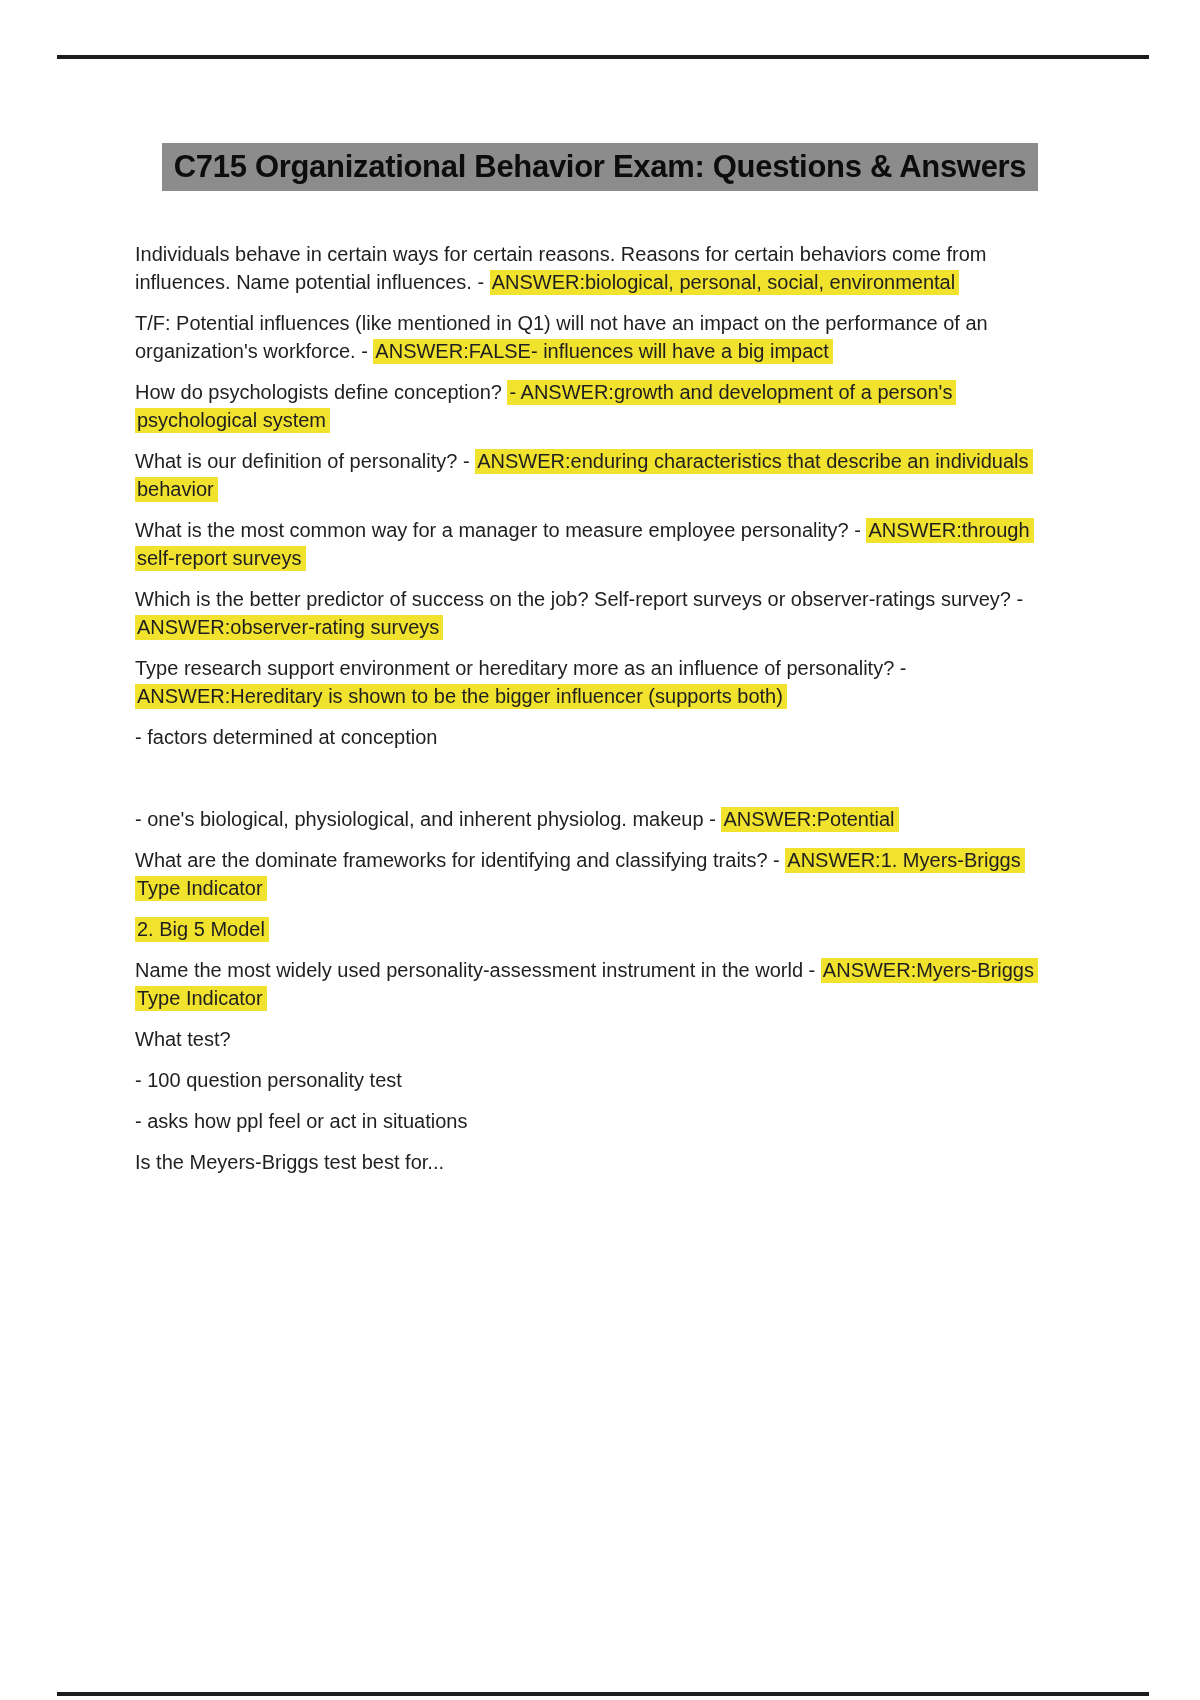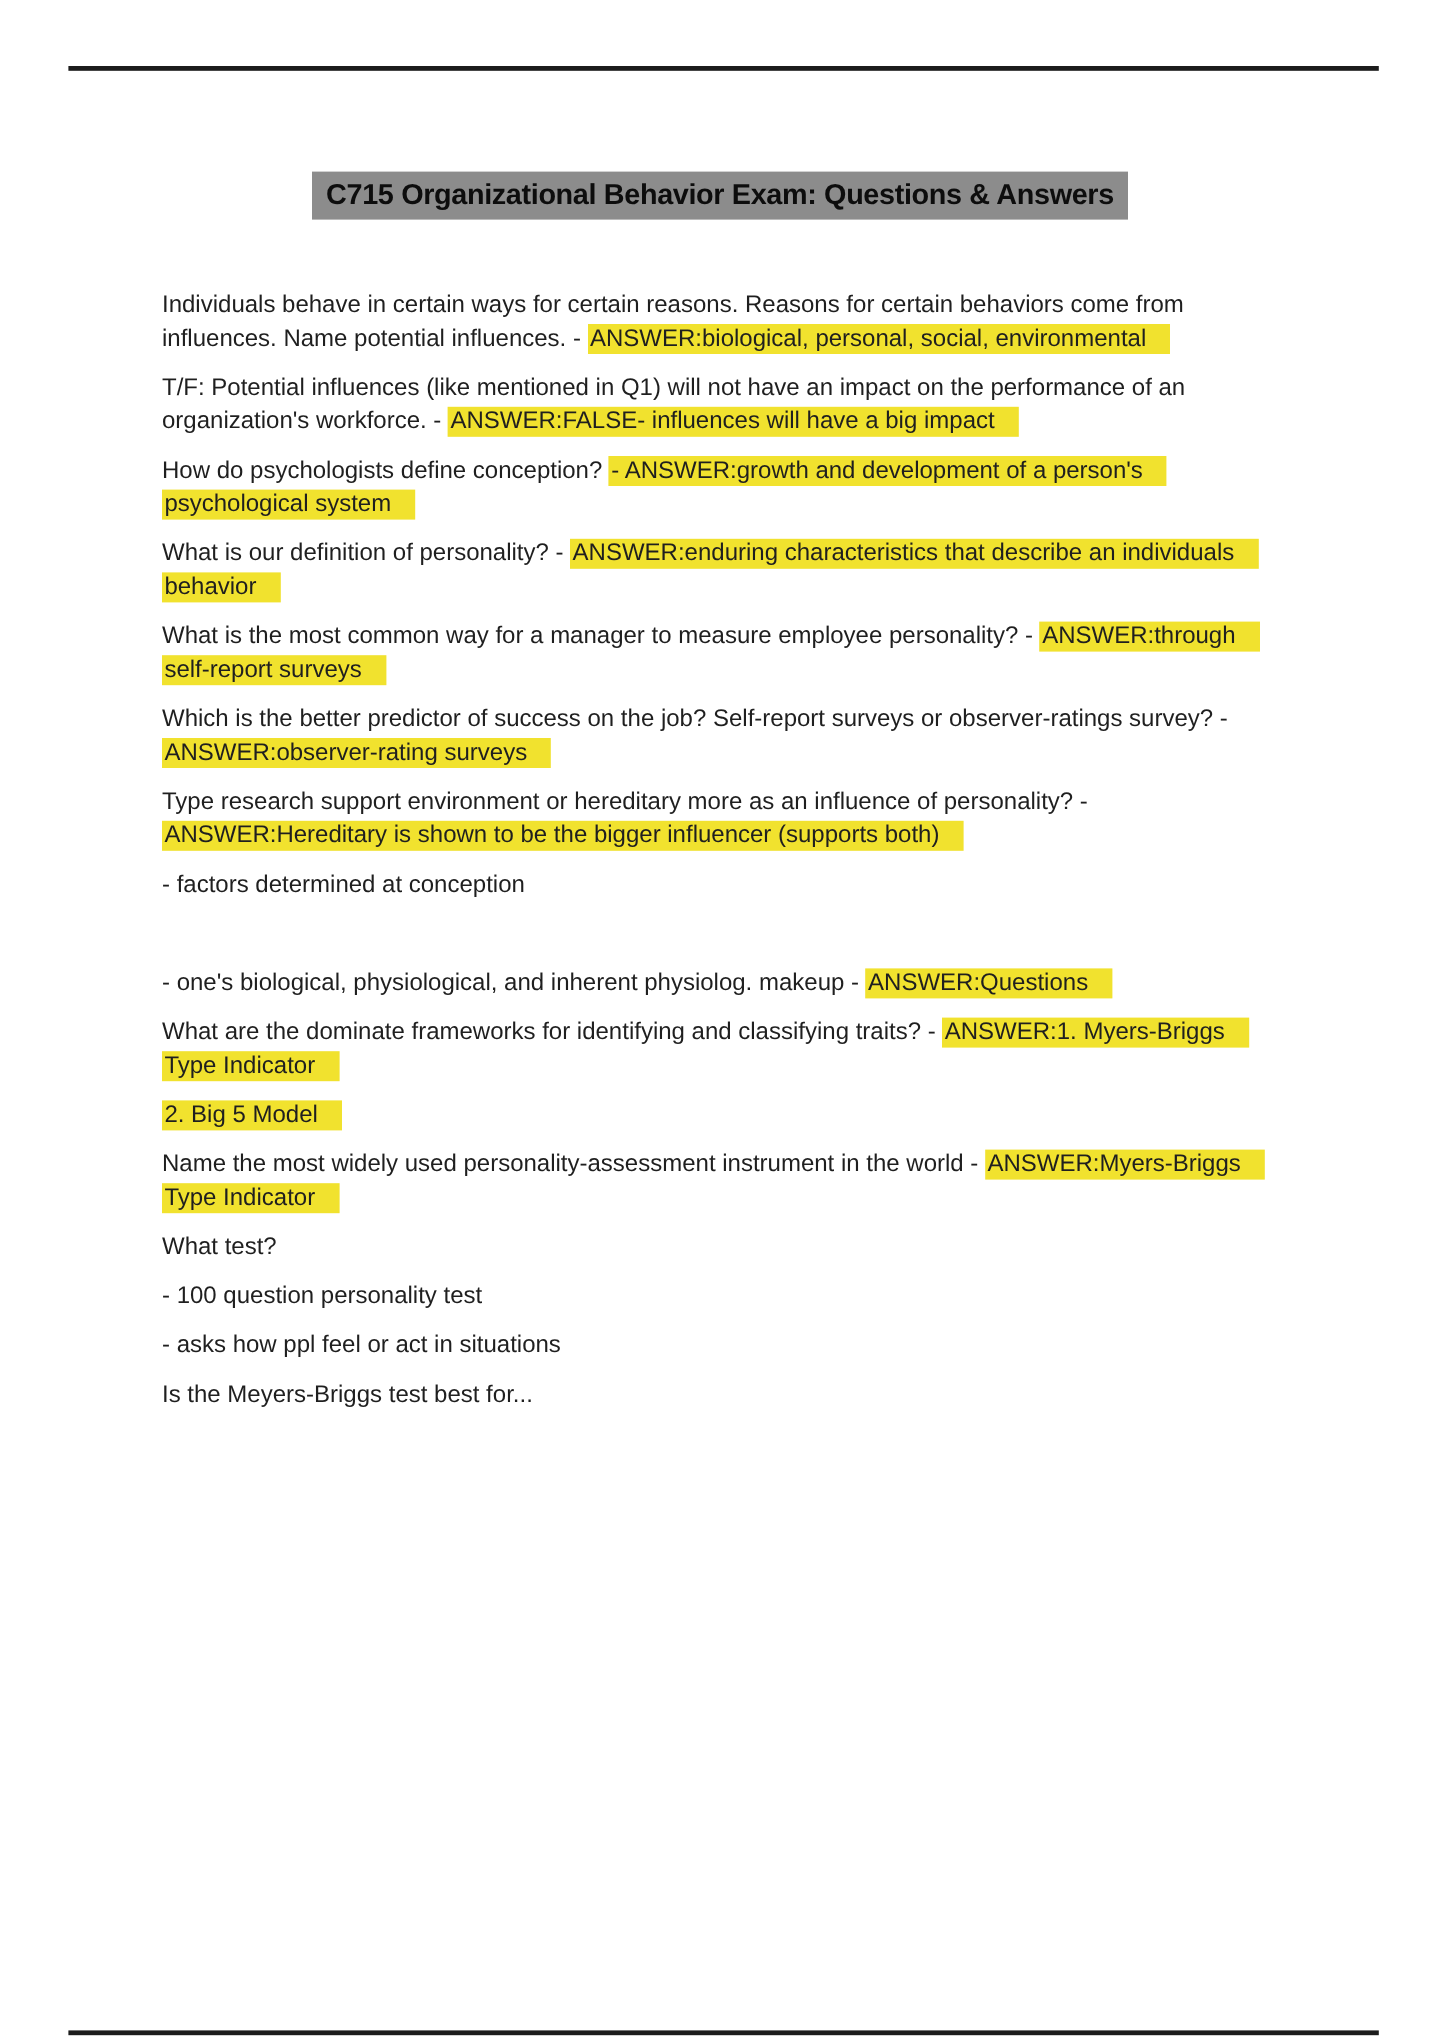--- a/index.html
+++ b/index.html
@@ -31,21 +31,21 @@
     left: 0;
     width: 100%;
     text-align: center;
   }
   .doc-title {
     display: inline-block;
     margin: 0;
     padding: 6px 12px;
     background: var(--title-bar, #8c8c8c);
     color: #0d0d0d;
-    font-size: 24px;
+    font-size: 31px;
     font-weight: bold;
     line-height: 1.15;
     letter-spacing: -0.3px;
   }
 
   .content {
     position: absolute;
     top: 240px;
     left: 135px;
     width: 934px;
@@ -54,21 +54,21 @@
     line-height: 28px;
   }
   .para {
     margin: 0 0 13px 0;
   }
   .para-empty {
     height: 28px;
   }
   .hl {
     background: var(--hl, #f1e22e);
-    padding: 1px 20px 2px 2px;
+    padding: 1px 4px 2px 2px;
     -webkit-box-decoration-break: clone;
     box-decoration-break: clone;
   }
 </style>
 </head>
 <body>
 
 <div class="page">
   <div class="rule rule-top"></div>
 
@@ -79,21 +79,21 @@
   <div class="content" id="doc-content">
       <p class="para"><span>Individuals behave in certain ways for certain reasons. Reasons for certain behaviors come from influences. Name potential influences. - </span><span class="hl">ANSWER:biological, personal, social, environmental</span></p>
       <p class="para"><span>T/F: Potential influences (like mentioned in Q1) will not have an impact on the performance of an organization's workforce. - </span><span class="hl">ANSWER:FALSE- influences will have a big impact</span></p>
       <p class="para"><span>How do psychologists define conception? </span><span class="hl">- ANSWER:growth and development of a person's psychological system</span></p>
       <p class="para"><span>What is our definition of personality? - </span><span class="hl">ANSWER:enduring characteristics that describe an individuals behavior</span></p>
       <p class="para"><span>What is the most common way for a manager to measure employee personality? - </span><span class="hl">ANSWER:through self-report surveys</span></p>
       <p class="para"><span>Which is the better predictor of success on the job? Self-report surveys or observer-ratings survey? - </span><span class="hl">ANSWER:observer-rating surveys</span></p>
       <p class="para"><span>Type research support environment or hereditary more as an influence of personality? - </span><span class="hl">ANSWER:Hereditary is shown to be the bigger influencer (supports both)</span></p>
       <p class="para"><span>- factors determined at conception</span></p>
       <p class="para para-empty"></p>
-      <p class="para"><span>- one's biological, physiological, and inherent physiolog. makeup - </span><span class="hl">ANSWER:Questions</span></p>
+      <p class="para"><span>- one's biological, physiological, and inherent physiolog. makeup - </span><span class="hl">ANSWER:Potential</span></p>
       <p class="para"><span>What are the dominate frameworks for identifying and classifying traits? - </span><span class="hl">ANSWER:1. Myers-Briggs Type Indicator</span></p>
       <p class="para"><span class="hl">2. Big 5 Model</span></p>
       <p class="para"><span>Name the most widely used personality-assessment instrument in the world - </span><span class="hl">ANSWER:Myers-Briggs Type Indicator</span></p>
       <p class="para"><span>What test?</span></p>
       <p class="para"><span>- 100 question personality test</span></p>
       <p class="para"><span>- asks how ppl feel or act in situations</span></p>
       <p class="para"><span>Is the Meyers-Briggs test best for...</span></p>
     </div>
 
   <div class="rule rule-bottom"></div>

